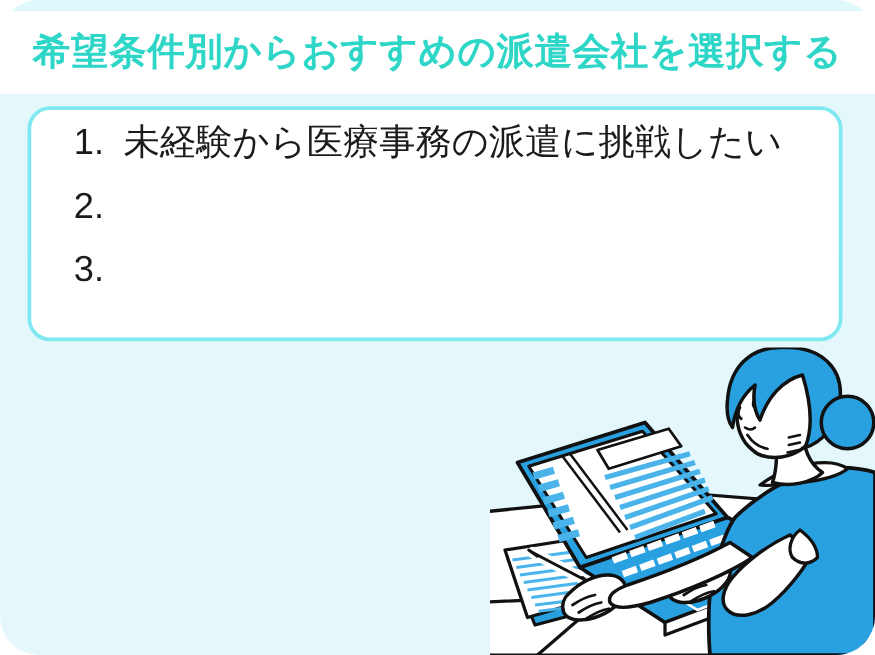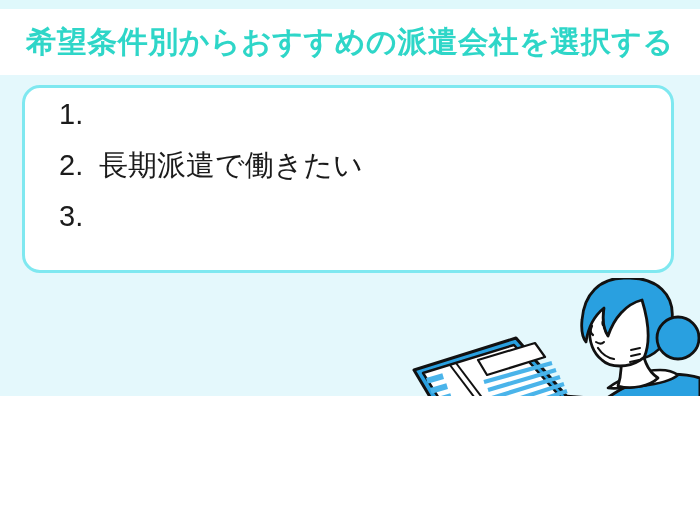--- a/index.html
+++ b/index.html
@@ -11,23 +11,24 @@
     width: 700px;
     height: 524px;
     overflow: hidden;
     font-family: "Liberation Sans", "DejaVu Sans", sans-serif;
     background: #ffffff;
   }
 
   .page {
     position: relative;
     width: 700px;
-    height: 396px;
+    height: 524px;
     background: #ffffff;
     overflow: hidden;
+    border-radius: 31px;
   }
 
   
   .top-strip {
     position: absolute;
     left: 0;
     top: 0;
     width: 700px;
     height: 9px;
     background: #dff8fb;
@@ -128,25 +129,25 @@
     <div class="title-text">希望条件別からおすすめの派遣会社を選択する</div>
   </div>
 
   <div class="body-bg"></div>
 
   <div class="card">
     <div class="list">
 
       <div class="list-item">
         <span class="list-num">1.</span>
+        <span class="list-label">未経験から医療事務の派遣に挑戦したい</span>
       </div>
 
       <div class="list-item">
         <span class="list-num">2.</span>
-        <span class="list-label">長期派遣で働きたい</span>
       </div>
 
       <div class="list-item">
         <span class="list-num">3.</span>
       </div>
 
     </div>
   </div>
 
   <div class="illustration">

